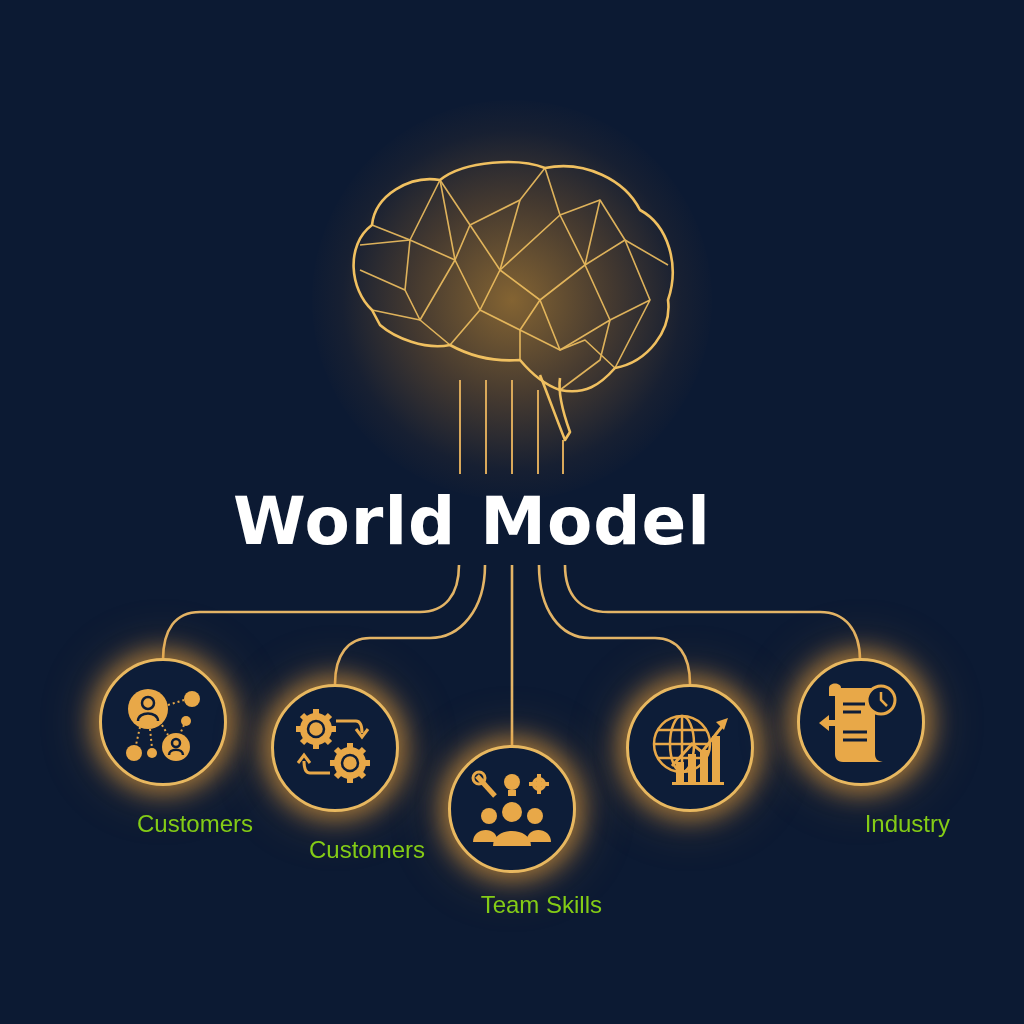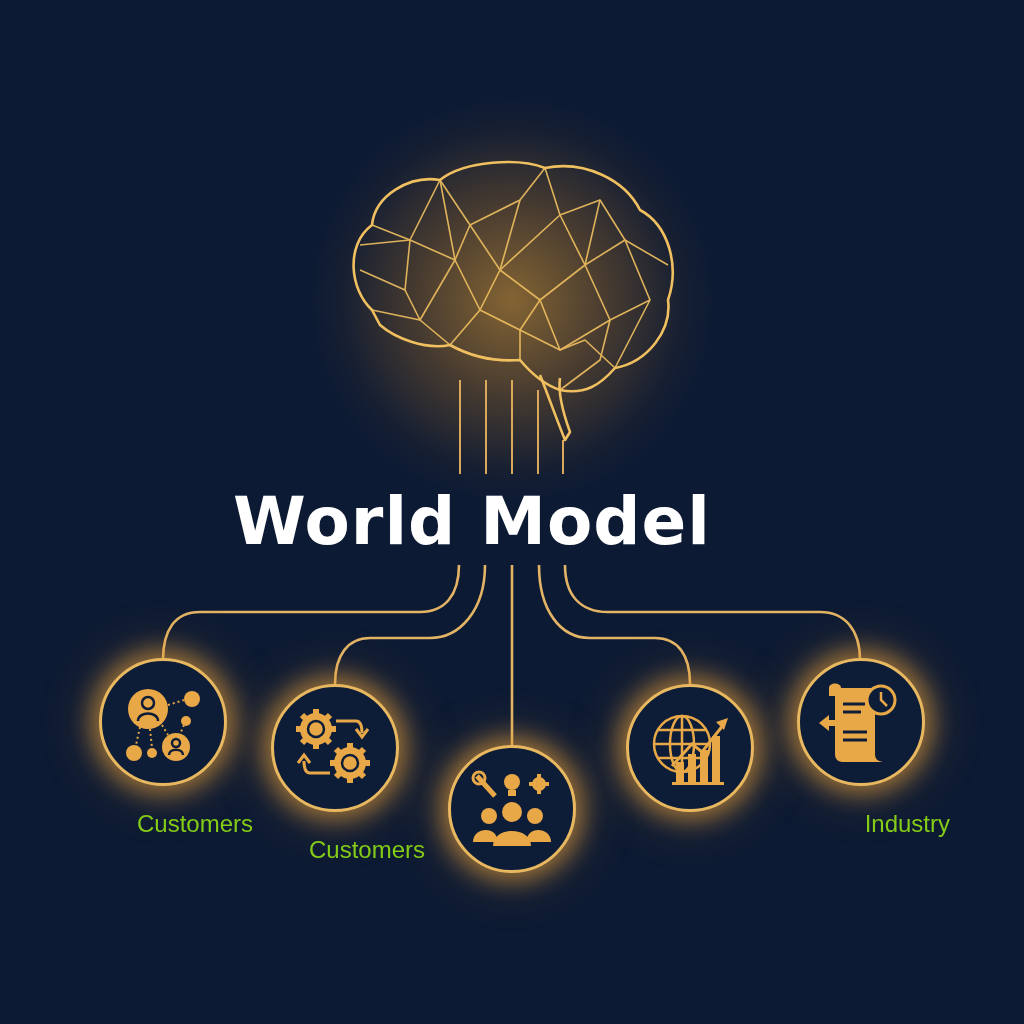--- a/index.html
+++ b/index.html
@@ -144,20 +144,21 @@
       </g>
       <circle cx="70" cy="18" r="3" fill="#0d1d38"></circle>
       <g stroke="#e8a848" stroke-width="4" fill="none">
           <line x1="70" y1="8" x2="70" y2="28"></line>
           <line x1="60" y1="18" x2="80" y2="18"></line>
         </g>
       <path d="M8,10 L26,30" stroke="#e8a848" stroke-width="5"></path>
       <circle cx="10" cy="12" r="6" fill="none" stroke="#e8a848" stroke-width="3"></circle>
     </svg>
   </div>
+  <div class="label" style="left:422px;top:890px;">Team Skills</div>
 
   <div class="node" style="left:626px;top:684px;">
     <svg width="88" height="88" viewBox="0 0 88 88">
       <g fill="none" stroke="#e8a848" stroke-width="2.5">
         <circle cx="36" cy="40" r="28"></circle>
           <ellipse cx="36" cy="40" rx="12" ry="28"></ellipse>
         <line x1="8" y1="40" x2="64" y2="40"></line>
           <line x1="36" y1="12" x2="36" y2="68"></line>
         <path d="M12,26 L60,26 M12,54 L60,54"></path>
         <path d="M26,62 L46,40 L56,48 L78,20" stroke-width="3"></path>

